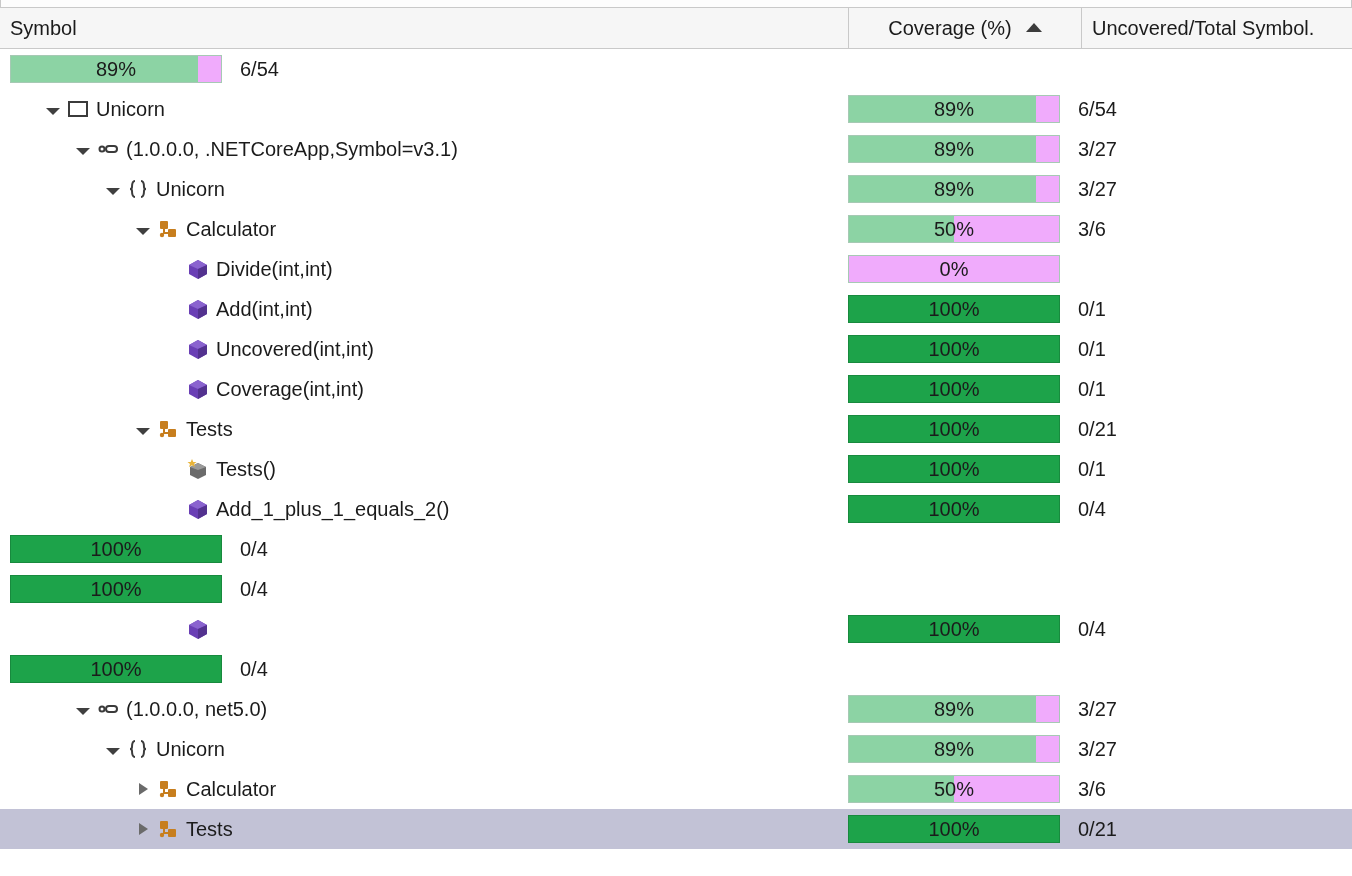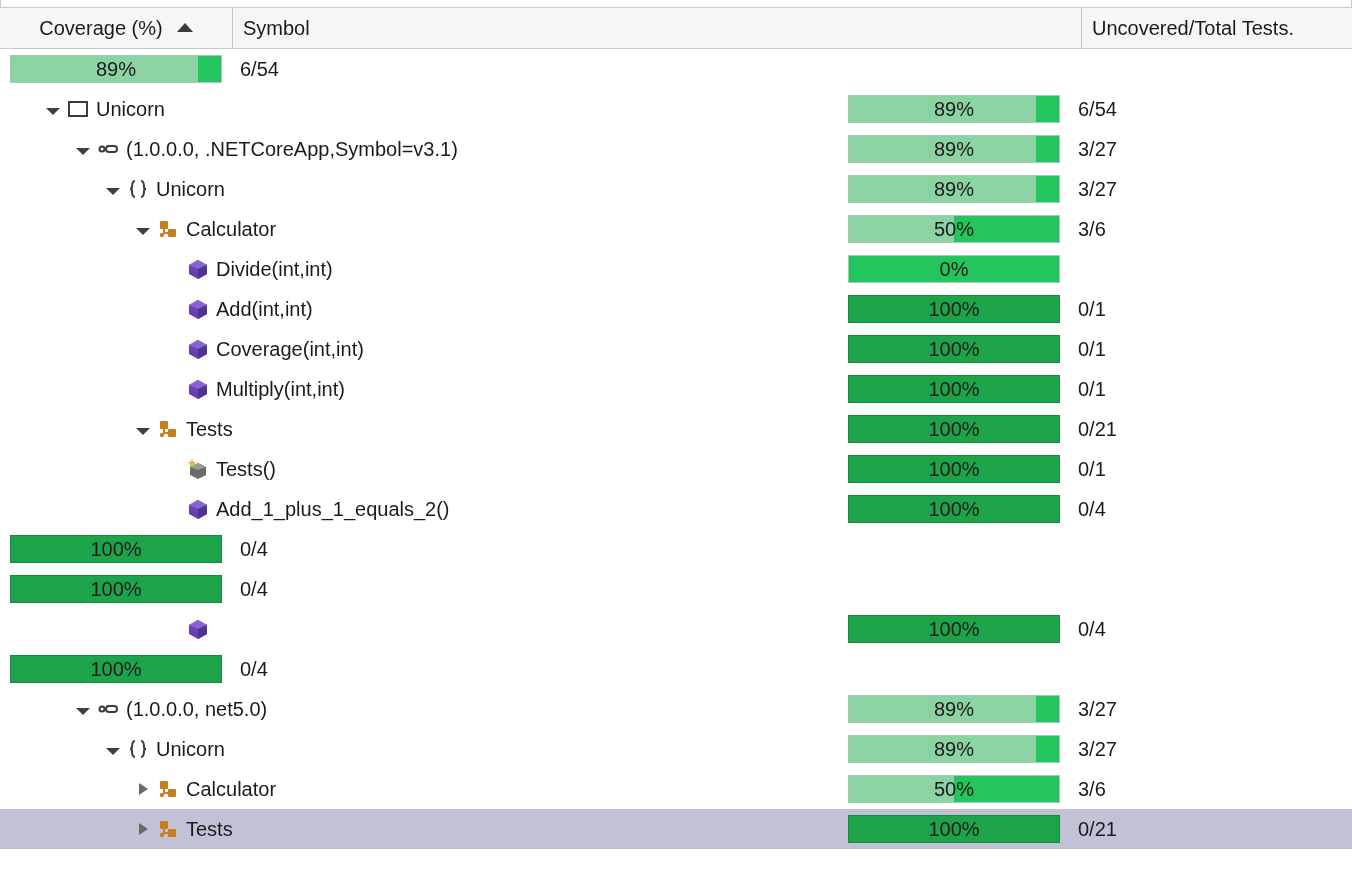--- a/index.html
+++ b/index.html
@@ -98,21 +98,21 @@
     display:flex;align-items:center;justify-content:center;
   }
   .label { flex:0 1 auto; overflow:hidden; text-overflow:ellipsis;}
 
   
   .bar {
     position:relative;
     width:100%;
     height:28px;
     border:1px solid #a6c9b4;
-    background:#22c55e;
+    background:#f0abfc;
     box-sizing:border-box;
   }
   .bar-fill {
     position:absolute;
     left:0;top:0;bottom:0;
   }
   .bar-fill.light { background:#8cd3a4; }
   .bar-fill.solid { background:#1da34a; }
   .bar-text {
     position:absolute;
@@ -127,29 +127,29 @@
   .svg-purple { fill:#6a3fb5; }
   .svg-white  { fill:#ffffff; }
   .svg-yellow { fill:#e8b43b; }
 </style>
 </head>
 <body>
 
 <div class="top-border"></div>
 
 <div class="header">
+  <div class="col col-symbol">
+    <span>Symbol</span>
+  </div>
   <div class="col col-coverage">
     <span>Coverage (%)</span>
     <span class="sort-arrow"></span>
   </div>
-  <div class="col col-symbol">
-    <span>Symbol</span>
-  </div>
   <div class="col col-stmts">
-    <span>Uncovered/Total Tests.</span>
+    <span>Uncovered/Total Symbol.</span>
   </div>
 </div>
 
 <div id="tree-body">
     <div class="row">
       <div class="cell-coverage">
         <div class="bar">
           <div class="bar-fill light" style="width: 89%;"></div>
           <div class="bar-text">89%</div>
         </div>
@@ -291,42 +291,42 @@
     </div>
     <div class="row">
       <div class="cell-symbol">
         <span class="indent" style="width: 164px;"></span>
         <span class="expander"></span>
         <span class="icon">
           <svg width="24" height="24" viewBox="0 0 24 24">
             <use href="#ico-method"></use>
           </svg>
         </span>
+        <span class="label">Uncovered(int,int)</span>
+      </div>
+      <div class="cell-coverage">
+        <div class="bar" style="border-color: rgb(24, 138, 62); background: rgb(29, 163, 74);">
+          <div class="bar-fill solid" style="width: 100%;"></div>
+          <div class="bar-text">100%</div>
+        </div>
+      </div>
+      <div class="cell-stmts">
+        <span>0/1</span>
+      </div>
+    </div>
+    <div class="row">
+      <div class="cell-symbol">
+        <span class="indent" style="width: 164px;"></span>
+        <span class="expander"></span>
+        <span class="icon">
+          <svg width="24" height="24" viewBox="0 0 24 24">
+            <use href="#ico-method"></use>
+          </svg>
+        </span>
         <span class="label">Coverage(int,int)</span>
-      </div>
-      <div class="cell-coverage">
-        <div class="bar" style="border-color: rgb(24, 138, 62); background: rgb(29, 163, 74);">
-          <div class="bar-fill solid" style="width: 100%;"></div>
-          <div class="bar-text">100%</div>
-        </div>
-      </div>
-      <div class="cell-stmts">
-        <span>0/1</span>
-      </div>
-    </div>
-    <div class="row">
-      <div class="cell-symbol">
-        <span class="indent" style="width: 164px;"></span>
-        <span class="expander"></span>
-        <span class="icon">
-          <svg width="24" height="24" viewBox="0 0 24 24">
-            <use href="#ico-method"></use>
-          </svg>
-        </span>
-        <span class="label">Multiply(int,int)</span>
       </div>
       <div class="cell-coverage">
         <div class="bar" style="border-color: rgb(24, 138, 62); background: rgb(29, 163, 74);">
           <div class="bar-fill solid" style="width: 100%;"></div>
           <div class="bar-text">100%</div>
         </div>
       </div>
       <div class="cell-stmts">
         <span>0/1</span>
       </div>

